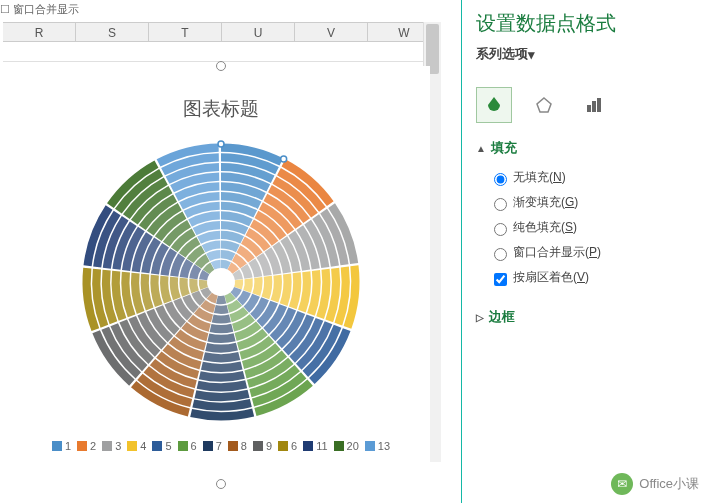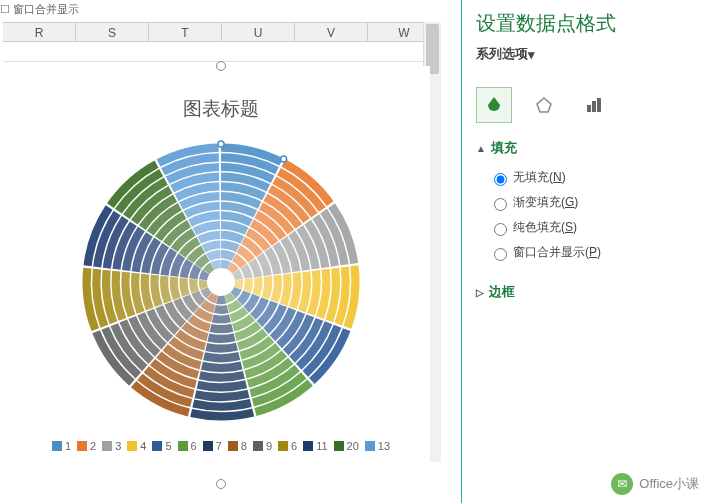--- a/index.html
+++ b/index.html
@@ -335,20 +335,24 @@
           <span><span>渐变填充</span>(<span class="u">G</span>)</span>
         </label>
       <label class="opt">
           <input type="radio" name="fill" style="">
           <span><span>纯色填充</span>(<span class="u">S</span>)</span>
         </label>
       <label class="opt">
           <input type="radio" name="fill" style="">
           <span><span>窗口合并显示</span>(<span class="u">P</span>)</span>
         </label>
+      <label class="opt">
+          <input type="checkbox" checked="" style="">
+          <span><span>按扇区着色</span>(<span class="u">V</span>)</span>
+        </label>
     </div>
   </div>
 
   <div class="sect">
     <div class="sect-head">
       <span class="tri">▷</span>
       <span>边框</span>
     </div>
   </div>
 </div>

